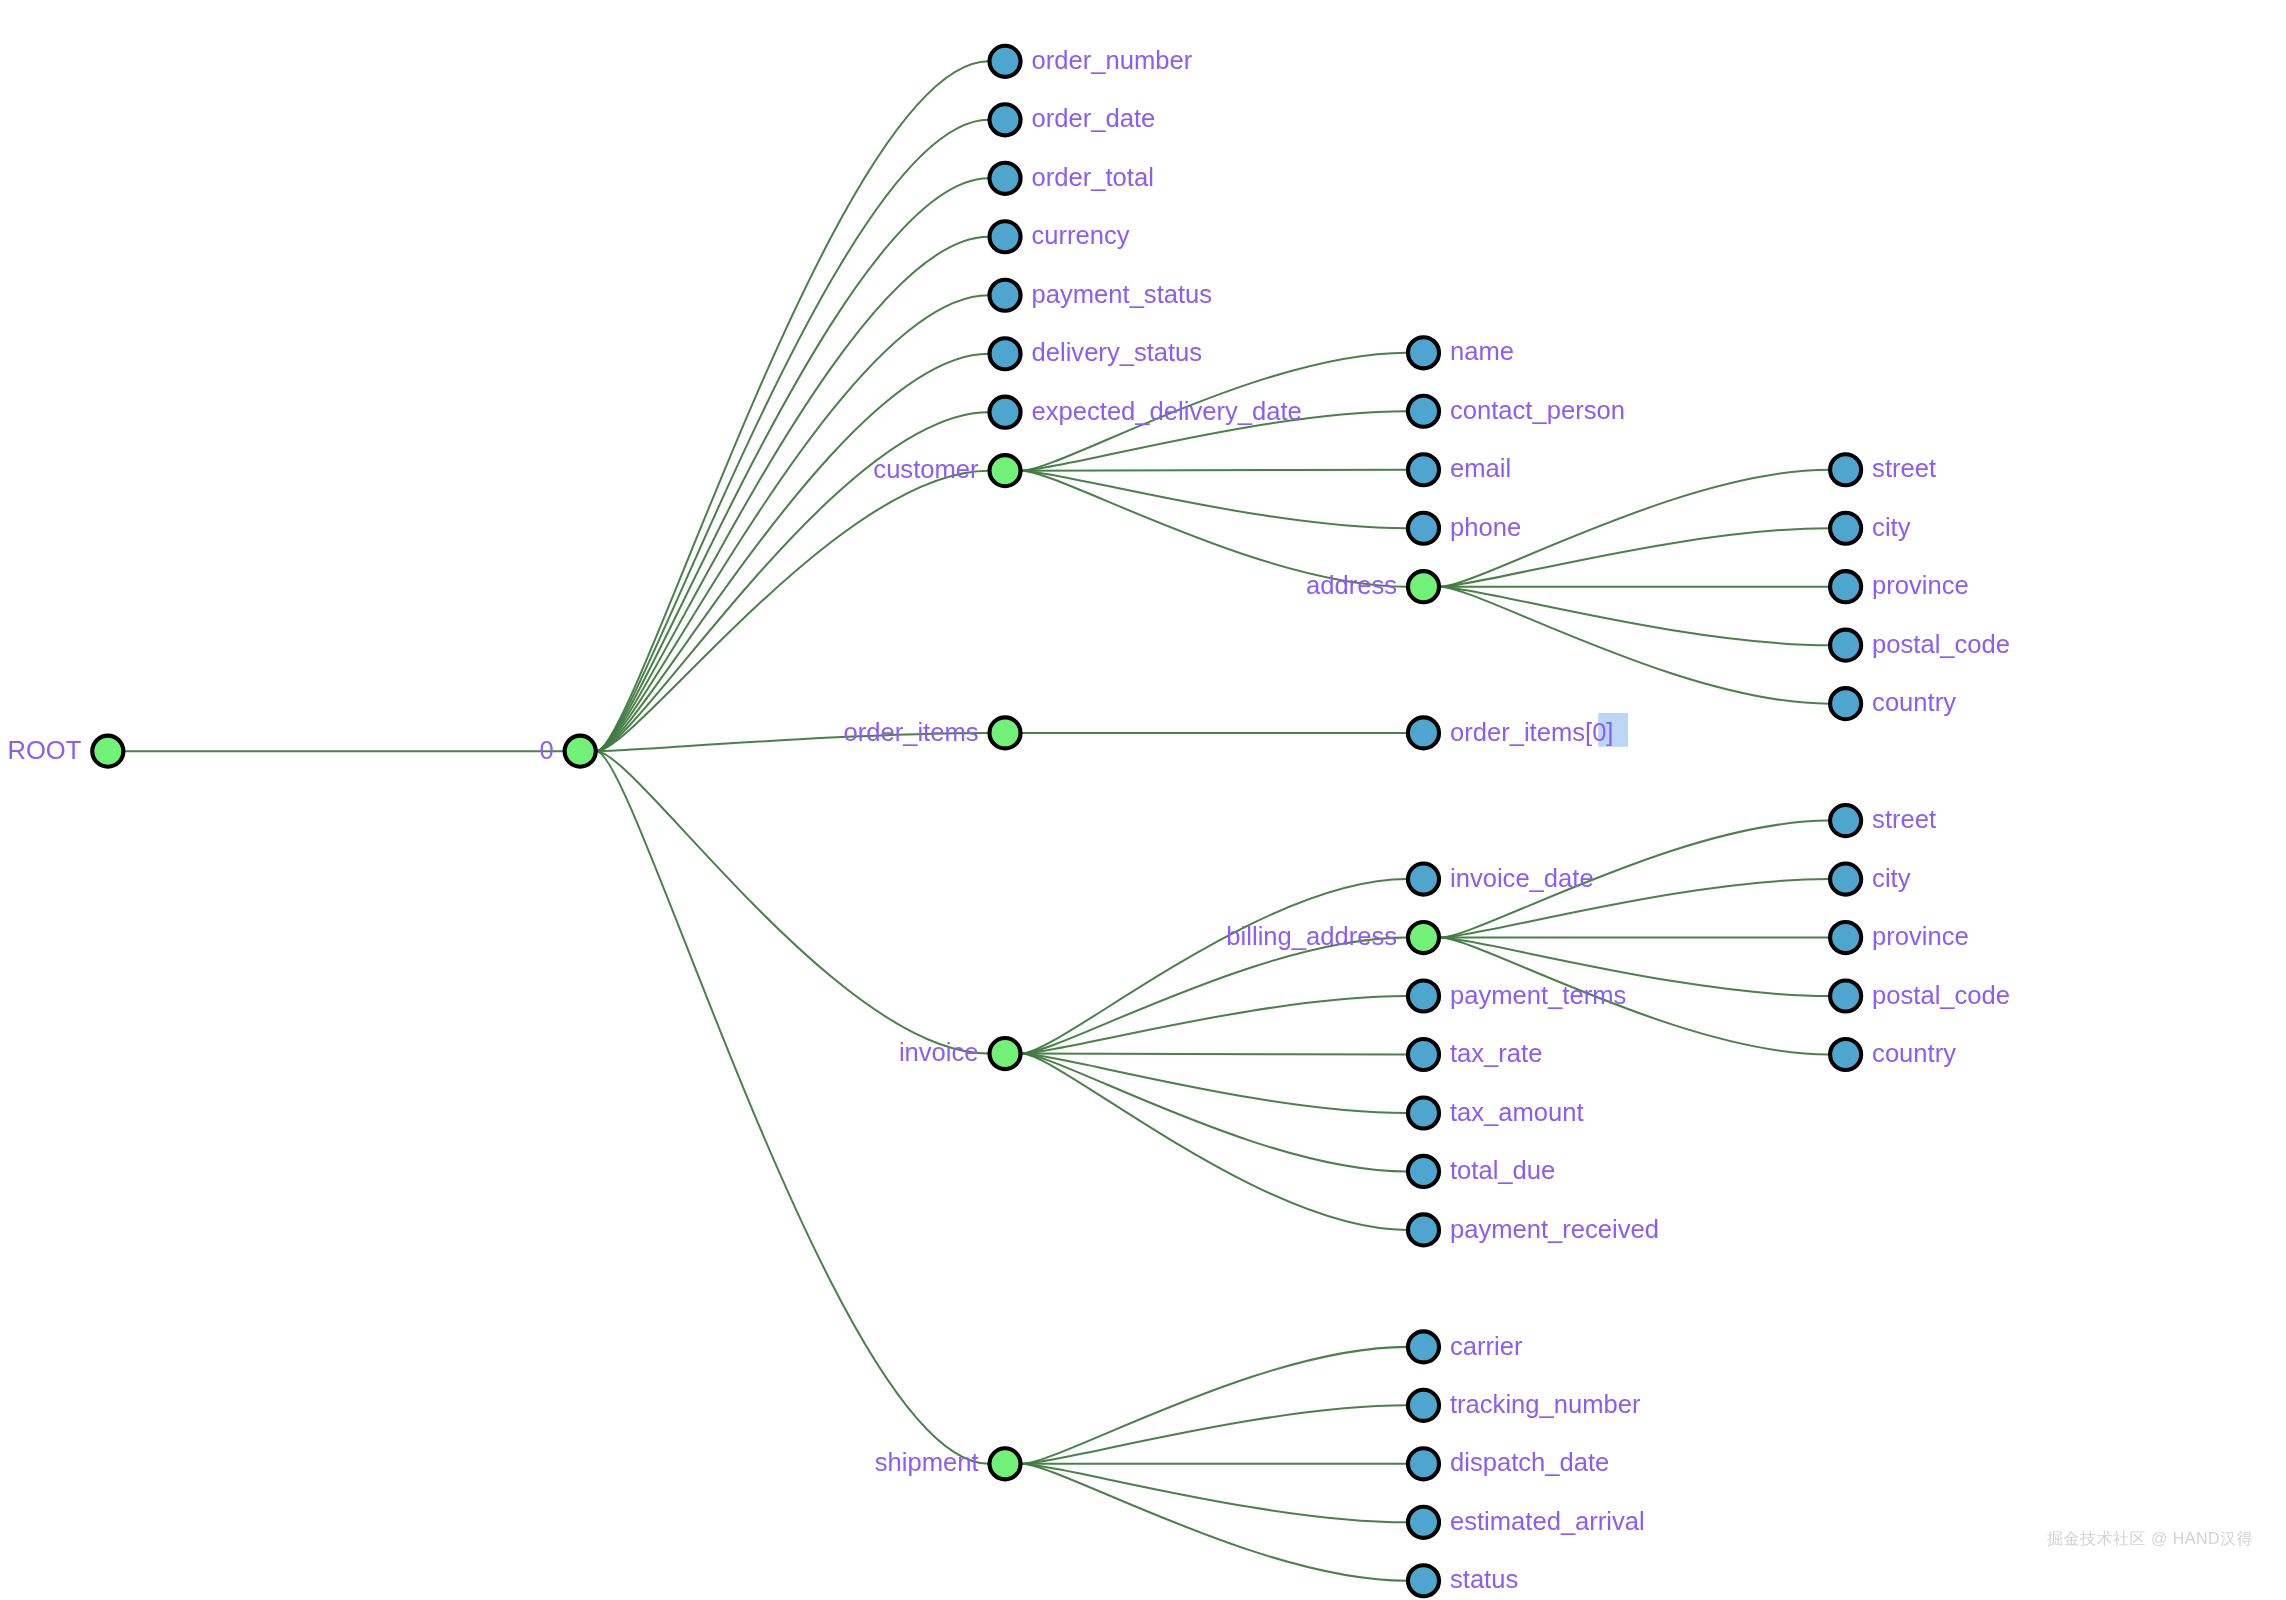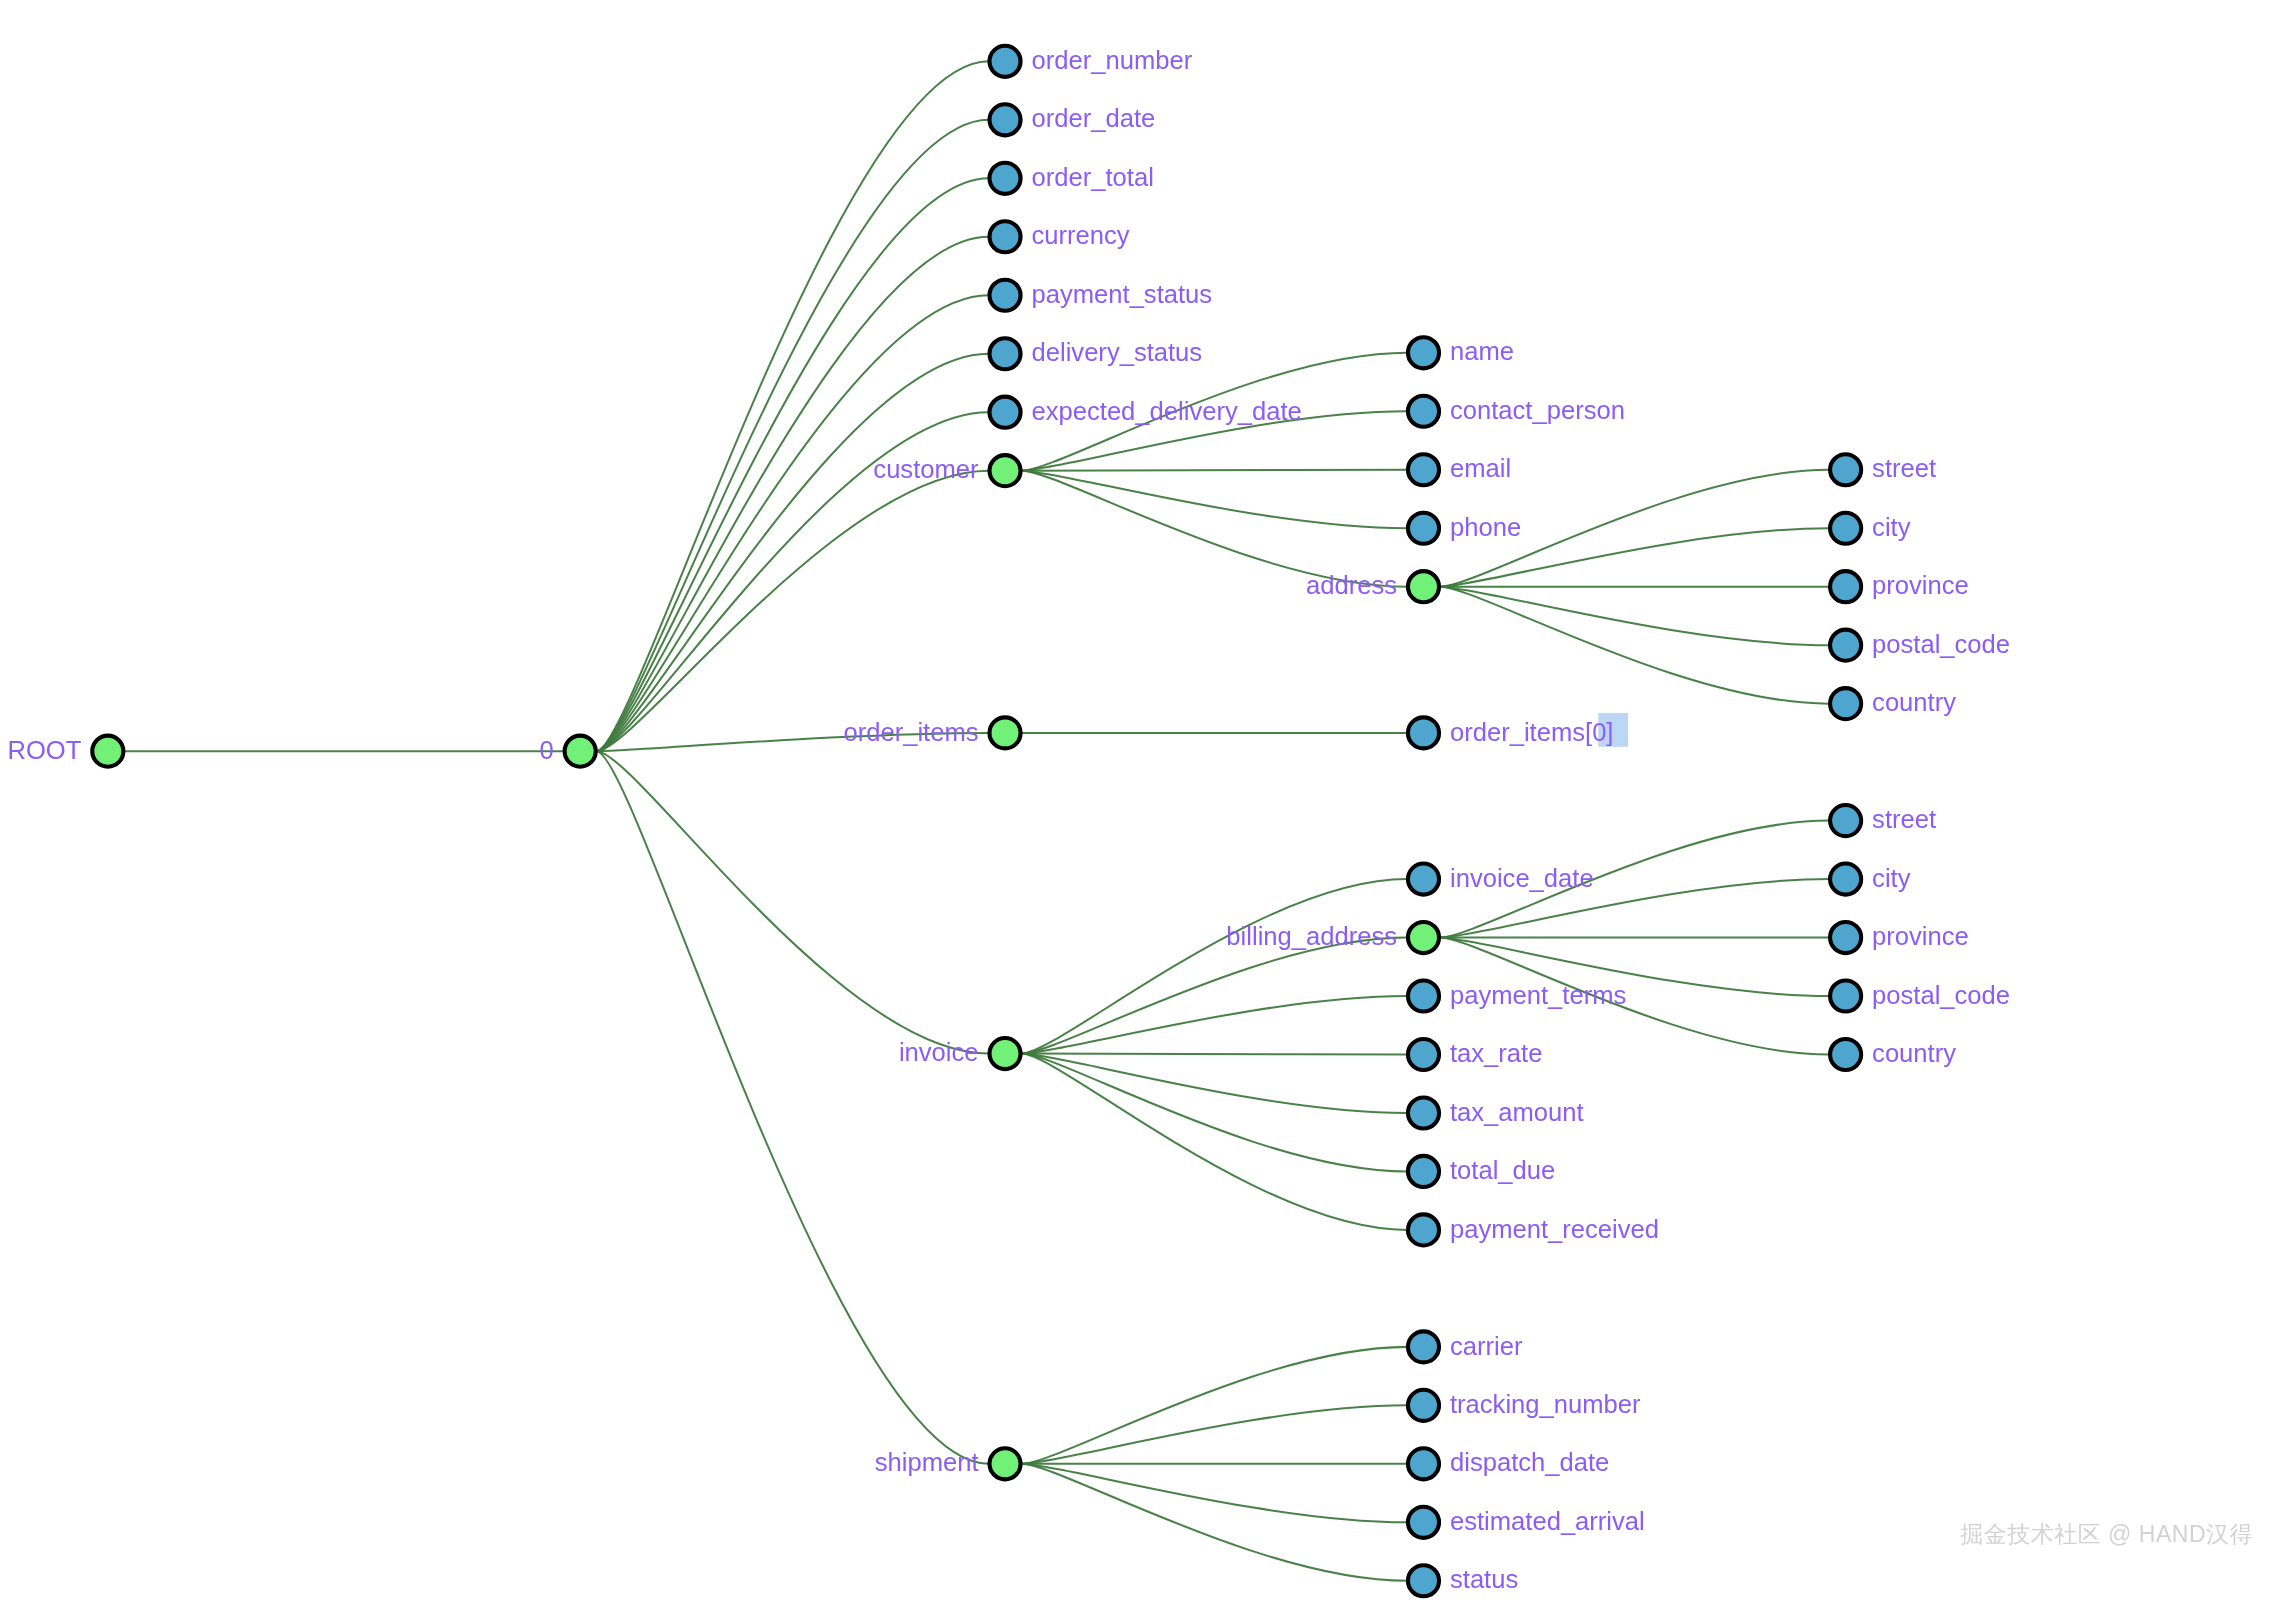--- a/index.html
+++ b/index.html
@@ -57,21 +57,21 @@
     text-anchor: end;
   }
   .sel-highlight {
     fill: #bcd6f5;
   }
   .watermark-text {
     position: absolute;
     right: 33px;
     bottom: 51px;
     font-family: "Liberation Sans", sans-serif;
-    font-size: 23px;
+    font-size: 16px;
     color: #d2d2d2;
     letter-spacing: 0.5px;
     white-space: nowrap;
     user-select: none;
   }
 </style>
 </head>
 <body>
 
 <div id="graph-root">

